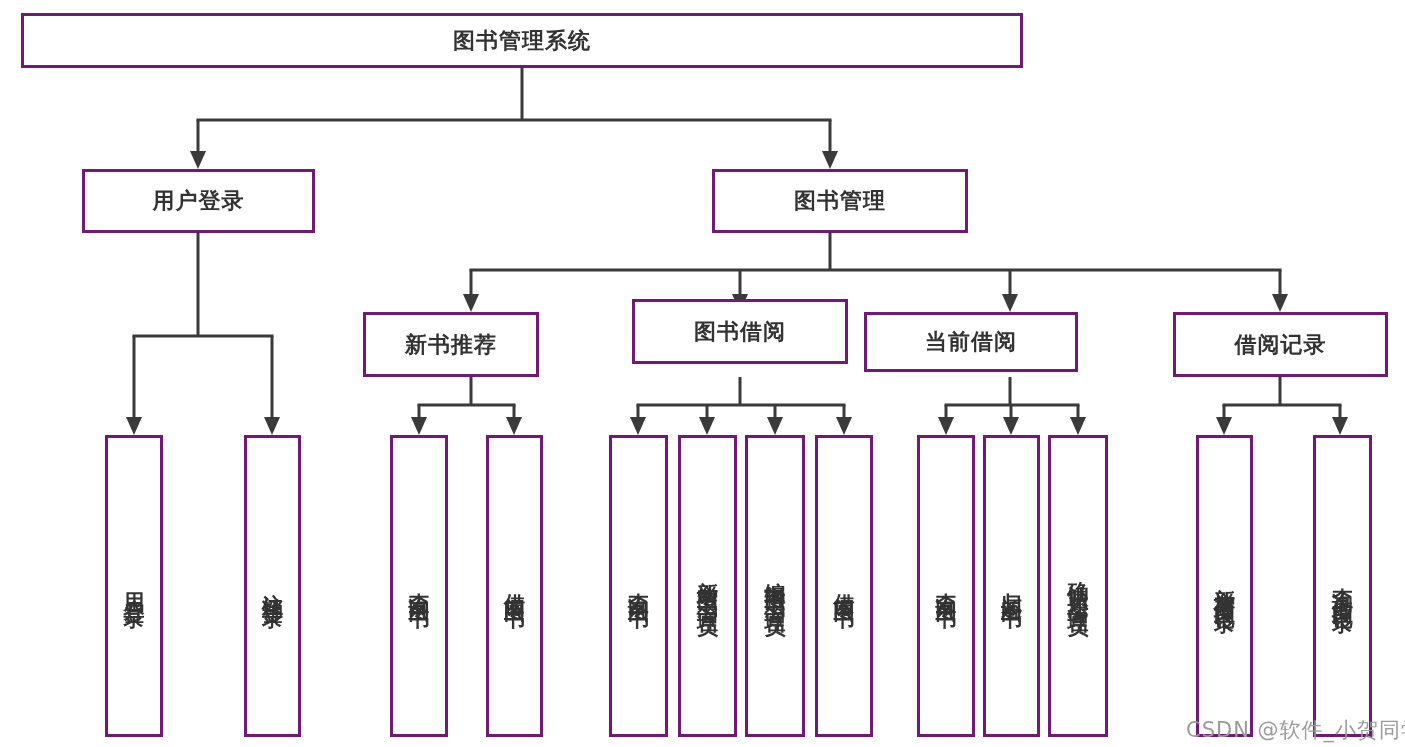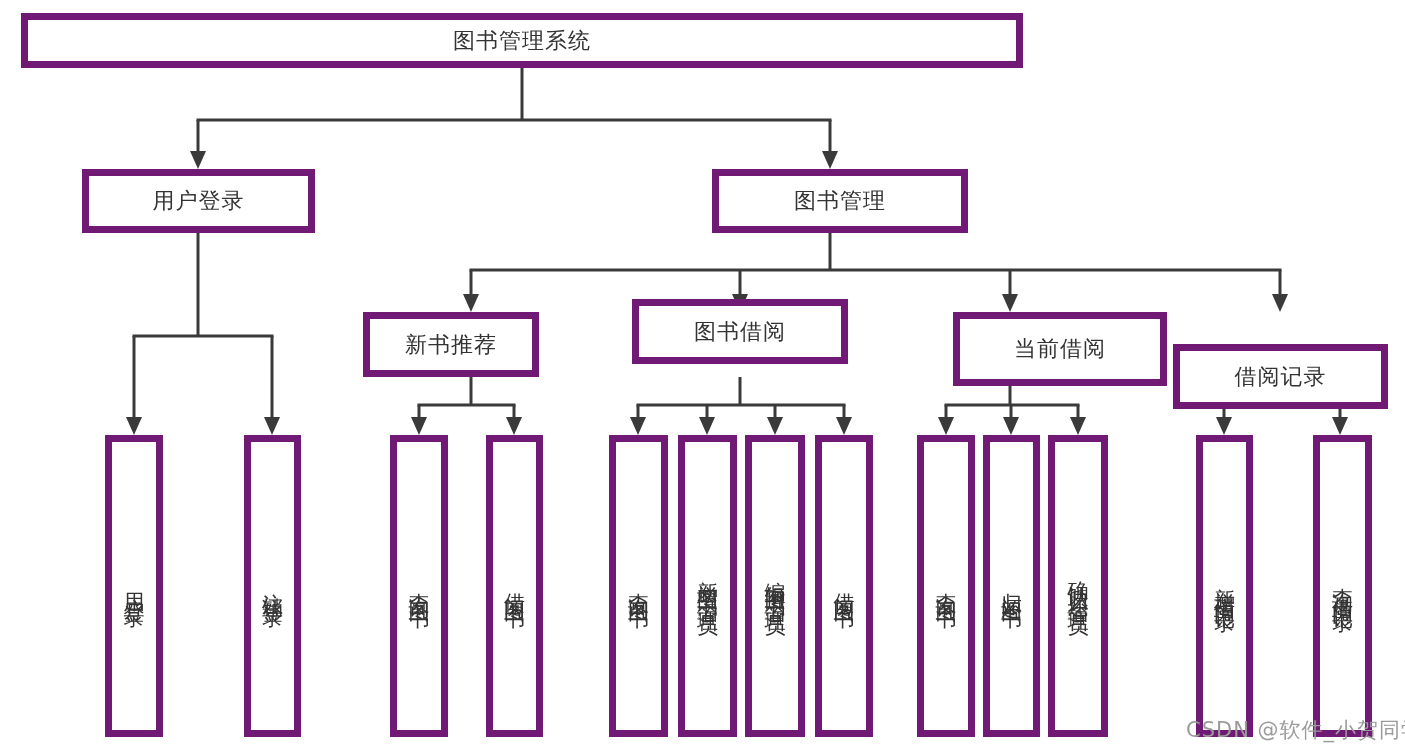--- a/index.html
+++ b/index.html
@@ -2,36 +2,37 @@
 <html><head>
 <meta charset="utf-8">
 <style>
   html,body{margin:0;padding:0;background:#ffffff;}
   #stage{
     position:relative;width:1405px;height:747px;background:#ffffff;overflow:hidden;
     font-family:"DejaVu Sans","Liberation Sans",sans-serif;
   }
   #wires{position:absolute;left:0;top:0;width:1405px;height:747px;pointer-events:none;}
   .node{
-    position:absolute;background:#ffffff;border:7px solid #701a75;box-sizing:border-box;
+    position:absolute;background:#ffffff;border:3px solid #701a75;box-sizing:border-box;
     display:flex;align-items:center;justify-content:center;
     color:#333333;
+    font-weight:bold;
   }
   .h{font-size:22px;letter-spacing:1px;}
   .v{
     top:435px;height:302px;writing-mode:vertical-rl;
     font-size:21px;letter-spacing:5px;
   }
   .n-root{left:21px;top:13px;width:1002px;height:55px;}
   .n-l2a{left:82px;top:169px;width:233px;height:64px;}
   .n-l2b{left:712px;top:169px;width:256px;height:64px;}
   .n-l3a{left:363px;top:312px;width:176px;height:65px;}
   .n-l3b{left:632px;top:299px;width:216px;height:65px;}
-  .n-l3c{left:953px;top:312px;width:214px;height:74px;}
-  .n-l3d{left:1173px;top:312px;width:215px;height:65px;margin-top:32px;}
+  .n-l3c{left:864px;top:312px;width:214px;height:60px;}
+  .n-l3d{left:1173px;top:312px;width:215px;height:65px;}
   .leaf0{left:105px;width:58px;}
   .leaf1{left:244px;width:57px;}
   .leaf2{left:390px;width:58px;}
   .leaf3{left:486px;width:57px;}
   .leaf4{left:609px;width:59px;}
   .leaf5{left:678px;width:59px;}
   .leaf6{left:745px;width:60px;}
   .leaf7{left:815px;width:58px;}
   .leaf8{left:917px;width:58px;}
   .leaf9{left:983px;width:57px;}

